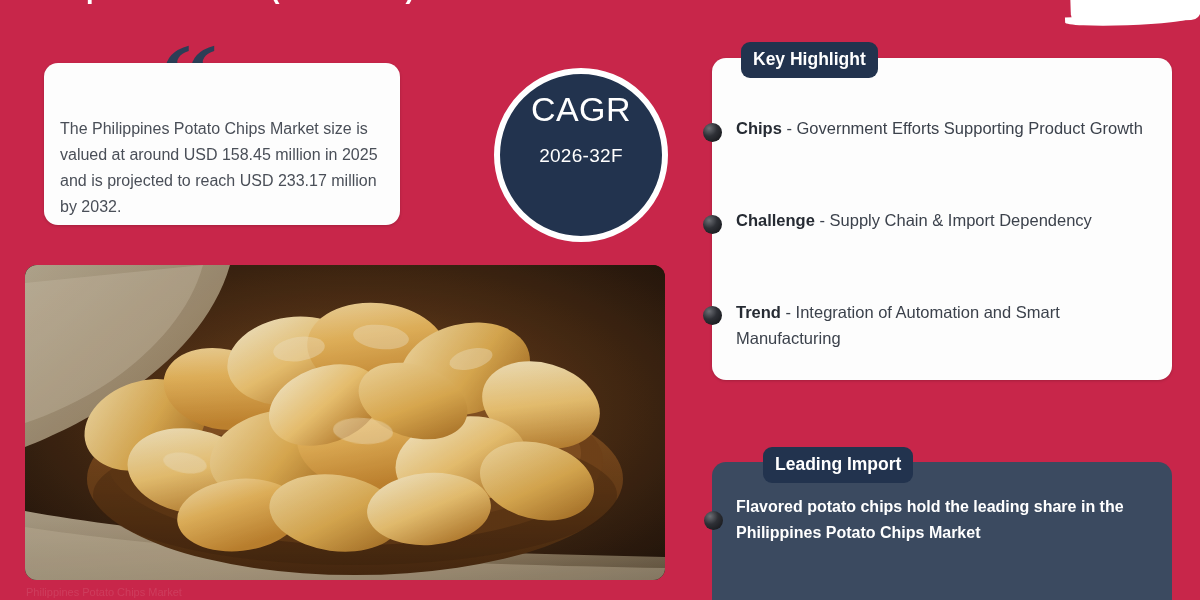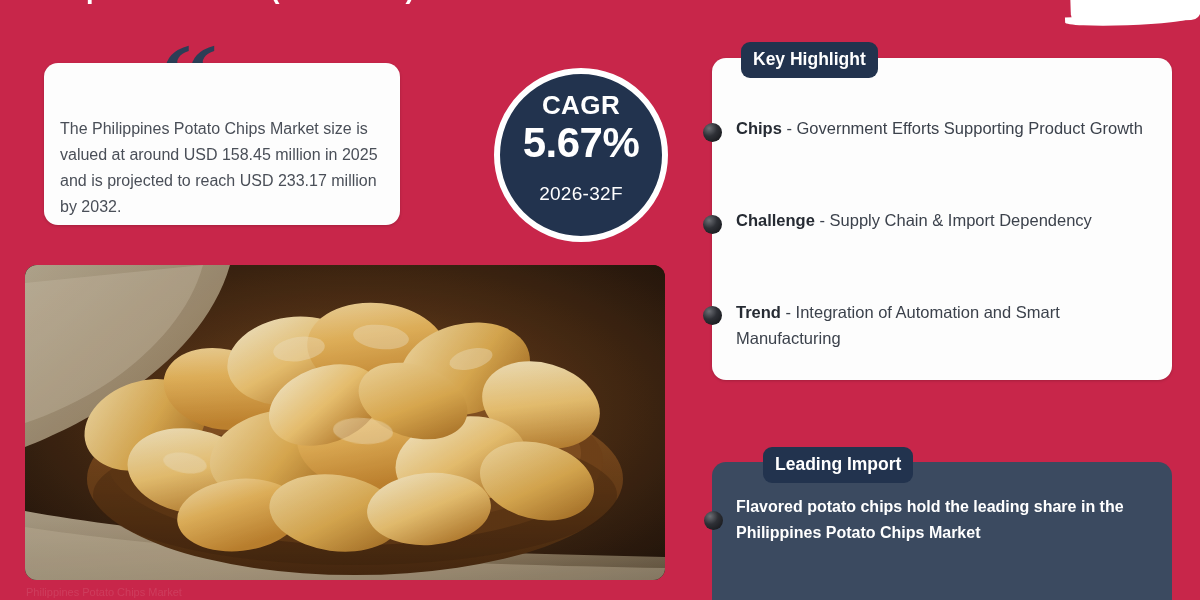--- a/index.html
+++ b/index.html
@@ -93,21 +93,21 @@
     top: 68px;
     width: 174px;
     height: 174px;
     border-radius: 50%;
     background: #22334e;
     border: 6px solid #ffffff;
     color: #ffffff;
     text-align: center;
     z-index: 5;
   }
-  #cagr-label   { margin-top: 16px; font-size: 26px; font-weight: bold; letter-spacing: .4px; }
+  #cagr-label   { margin-top: 16px; font-size: 34px; font-weight: normal; letter-spacing: .4px; }
   #cagr-value   { margin-top: -2px; font-size: 42px; font-weight: bold; letter-spacing: -.5px; }
   #cagr-period  { margin-top: 16px;  font-size: 19px; font-weight: normal; letter-spacing: .3px; }
 
   
   #product-photo {
     position: absolute;
     left: 25px;
     top: 265px;
     width: 640px;
     height: 315px;
@@ -214,21 +214,20 @@
 <div id="corner-badge"></div>
 
 <div id="quote-mark">“</div>
 
 <div id="summary-card">
   <div id="summary-text">The Philippines Potato Chips Market size is valued at around USD 158.45 million in 2025 and is projected to reach USD 233.17 million by 2032.</div>
 </div>
 
 <div id="cagr-circle">
   <div id="cagr-label">CAGR</div>
-  <div id="cagr-value">5.67%</div>
   <div id="cagr-period">2026-32F</div>
 </div>
 
 <div id="product-photo">
   <svg viewBox="0 0 640 315" preserveAspectRatio="none" aria-hidden="true">
     <defs>
       <radialGradient id="bgWarm" cx="52%" cy="46%" r="72%">
         <stop offset="0%" stop-color="#7a4a1c"></stop>
         <stop offset="48%" stop-color="#4a2c14"></stop>
         <stop offset="100%" stop-color="#1d120a"></stop>

